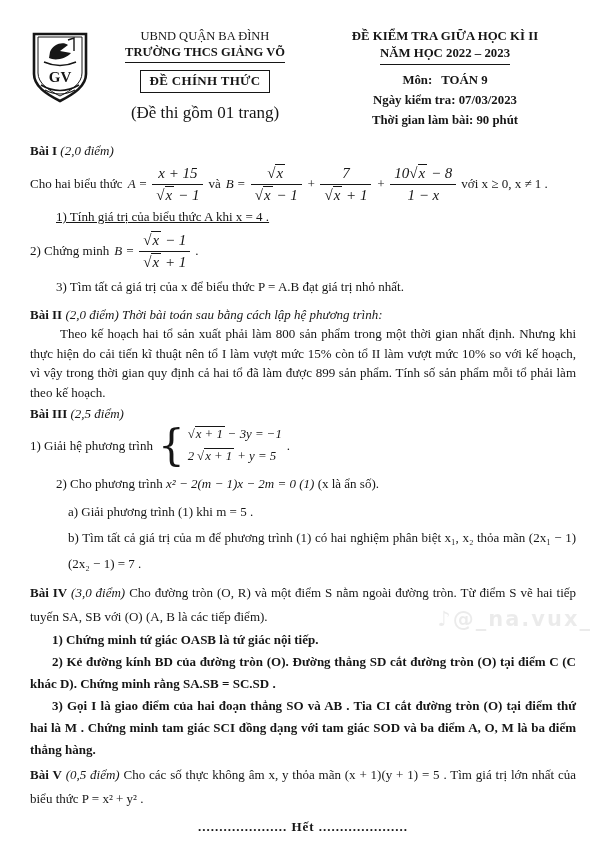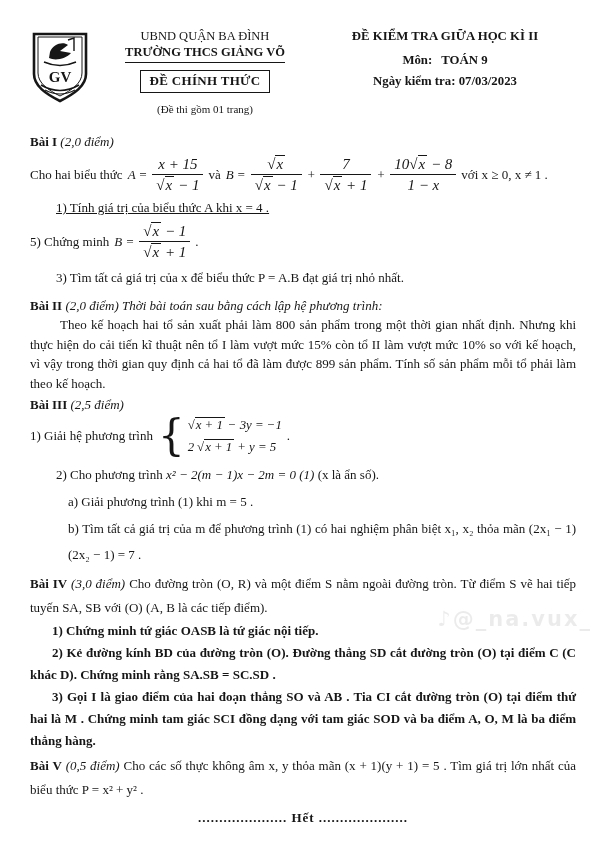--- a/index.html
+++ b/index.html
@@ -15,21 +15,21 @@
   .header { display:flex; align-items:flex-start; min-height:92px; }
   .logo-wrap { width:66px; flex:0 0 66px; padding-top:4px; }
   .hdr-left { width:218px; text-align:center; font-size:12.5px; line-height:1.3; }
   .hdr-right { flex:1; text-align:center; font-size:12.8px; font-weight:bold; line-height:1.35; }
   .u { border-bottom:1px solid #161616; padding-bottom:1px; display:inline-block; }
   .bold { font-weight:bold; }
   .official-box {
     display:inline-block; border:1px solid #161616; font-weight:bold;
     padding:2px 9px 3px; margin:7px 0 9px; font-size:13px; letter-spacing:.3px;text-align:center;
   }
-  .hdr-note { font-size:11px; }
+  .hdr-note { font-size:17px; }
   .hdr-row { margin-top:3px;font-family:Liberation Serif, serif; }
   .subject-row { margin-top:7px; }
   .subject-row .val { margin-left:9px; }
   
   .lbl { font-weight:bold; }
   .pts { font-style:italic; }
   .sec { margin-top:12px; }
   .just { text-align:justify; }
   .ind-item { margin-left:26px; }
   .ind-sub { margin-left:38px; }
@@ -81,24 +81,26 @@
       </svg>
     </div>
     <div class="hdr-left">
       <div>UBND QUẬN BA ĐÌNH</div>
       <div class="bold"><span class="u">TRƯỜNG THCS GIẢNG VÕ</span></div>
       <div><span class="official-box">ĐỀ CHÍNH THỨC</span></div>
       <div class="hdr-note">(Đề thi gồm 01 trang)</div>
     </div>
     <div class="hdr-right">
       <div>ĐỀ KIỂM TRA GIỮA HỌC KÌ II</div>
+      <div><span class="u">NĂM HỌC 2022 – 2023</span></div>
       <div class="subject-row">
         <span>Môn:</span><span class="val">TOÁN 9</span>
       </div>
       <div class="hdr-row">Ngày kiểm tra: 07/03/2023</div>
+      <div class="hdr-row">Thời gian làm bài: 90 phút</div>
     </div>
   </div>
 
   <div class="sec">
     <div>
       <span class="lbl">Bài I</span>
       <span class="pts">(2,0 điểm)</span>
     </div>
 
     <div class="mathline ind-intro" style="margin:3px 0;">
@@ -123,21 +125,21 @@
       <span class="frac">
         <span class="num"><span>10</span><span class="rad"><span class="rs">√</span><span class="rv">x</span></span> <span>− 8</span></span>
         <span class="den">1 − x</span>
       </span>
       <span>với x ≥ 0, x ≠ 1 .</span>
     </div>
 
     <div class="ind-item" style="margin-top:2px;text-decoration:underline;">1) Tính giá trị của biểu thức A khi x = 4 .</div>
 
     <div class="mathline ind-item" style="margin:4px 0;">
-      <span>5) Chứng minh</span>
+      <span>2) Chứng minh</span>
       <span class="m">B =</span>
       <span class="frac">
         <span class="num"><span class="rad"><span class="rs">√</span><span class="rv">x</span></span> <span>− 1</span></span>
         <span class="den"><span class="rad"><span class="rs">√</span><span class="rv">x</span></span> <span>+ 1</span></span>
       </span>
       <span>.</span>
     </div>
 
     <div class="ind-item" style="margin-top:6px;">3) Tìm tất cả giá trị của x để biểu thức P = A.B đạt giá trị nhỏ nhất.</div>
   </div>

